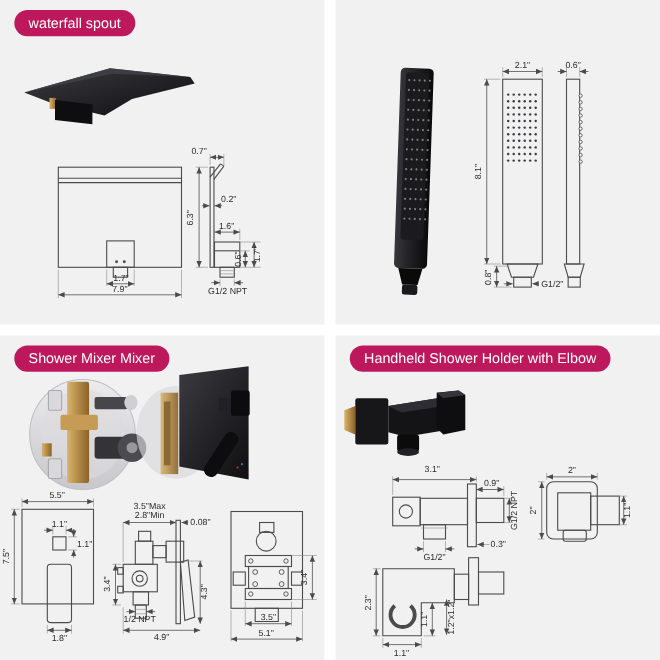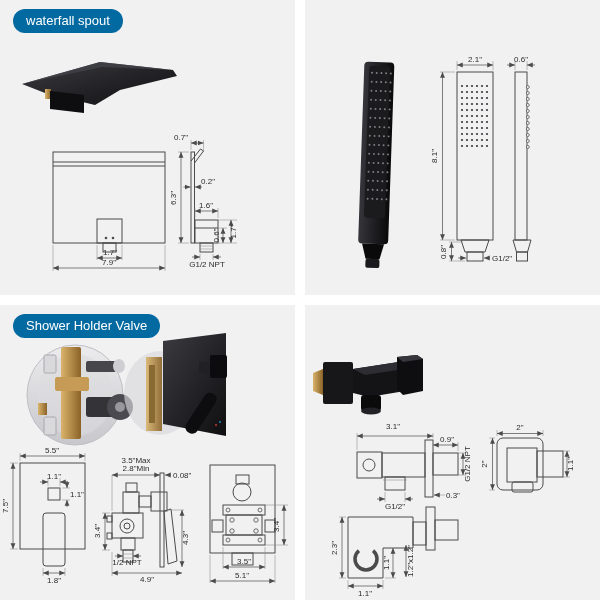--- a/index.html
+++ b/index.html
@@ -1,19 +1,19 @@
 <!DOCTYPE html>
 <html><head>
 <meta charset="utf-8">
 <style>
   html,body{margin:0;padding:0;background:#ffffff;}
   #stage{position:relative;width:600px;height:600px;background:#ffffff;overflow:hidden;
          font-family:"Liberation Sans",sans-serif;}
   .cell{position:absolute;width:295px;height:295px;background:#f1f1f2;}
-  .pill{position:absolute;left:13px;top:9px;background:#0369a1;color:#ffffff;
+  .pill{position:absolute;left:13px;top:9px;background:#be185d;color:#ffffff;
         border-radius:999px;padding:4px 13px;font-size:13px;line-height:16px;white-space:nowrap;}
   svg{position:absolute;left:0;top:0;}
   .ln{fill:none;stroke:#4b4b4b;stroke-width:1;}
   .thin{fill:none;stroke:#8a8a8e;stroke-width:.55;}
   .dim{fill:none;stroke:#4b4b4b;stroke-width:.7;}
   .dt{font:8px "Liberation Sans",sans-serif;fill:#2b2b2b;text-anchor:middle;}
   .dts{font:8px "Liberation Sans",sans-serif;fill:#2b2b2b;text-anchor:start;}
   .bumps circle{stroke:#4b4b4b;stroke-width:.7;}
   .scr{fill:none;stroke:#4b4b4b;stroke-width:.8;}
 </style>
@@ -309,21 +309,21 @@
       <line class="thin" x1="222" y1="70" x2="222" y2="61"></line>
       <line class="dim" x1="202" y1="65" x2="210" y2="65" marker-end="url(#ar)"></line>
       <line class="dim" x1="230" y1="65" x2="222" y2="65" marker-end="url(#ar)"></line>
       <text class="dt" x="216" y="62">0.6"</text>
     </g>
   </svg>
 </div>
 
 <div class="cell" style="left:0;top:305px">
   <div class="pill">
-    <span>Shower Holder Valve</span>
+    <span>Shower Mixer Mixer</span>
   </div>
   <svg width="295" height="295" viewBox="0 0 295 295">
     <g>
       <ellipse cx="75" cy="90" rx="48" ry="50" fill="url(#gClear)" stroke="#bfbfc4"></ellipse>
       <ellipse cx="75" cy="90" rx="38" ry="41" fill="#dcdcdf" opacity=".6"></ellipse>
       <rect x="44" y="50" width="12" height="18" rx="1.5" fill="#d9d9dc" stroke="#a9a9ad"></rect>
       <rect x="44" y="112" width="12" height="18" rx="1.5" fill="#d9d9dc" stroke="#a9a9ad"></rect>
       <rect x="61" y="42" width="20" height="92" rx="2" fill="url(#gGold)"></rect>
       <rect x="55" y="72" width="34" height="14" rx="2" fill="#c59b55"></rect>
       <rect x="38" y="98" width="9" height="12" fill="url(#gGold)"></rect>
@@ -435,20 +435,23 @@
       <text class="dt" x="244" y="259">3.5"</text>
       <line class="thin" x1="210" y1="250" x2="210" y2="278"></line>
       <line class="thin" x1="275" y1="250" x2="275" y2="278"></line>
       <line class="dim" x1="210" y1="276" x2="275" y2="276" marker-start="url(#ar)" marker-end="url(#ar)"></line>
       <text class="dt" x="242" y="273">5.1"</text>
     </g>
   </svg>
 </div>
 
 <div class="cell" style="left:305px;top:305px">
+  <div class="pill">
+    <span>Handheld Shower Holder with Elbow</span>
+  </div>
   <svg width="295" height="295" viewBox="0 0 295 295">
     <g>
       <polygon points="8,68 18,64 18,90 8,86" fill="url(#gGold)"></polygon>
       <rect x="18" y="57" width="30" height="42" rx="2" fill="#17171a"></rect>
       <polygon points="48,64 100,56 112,62 112,84 64,92 48,88" fill="#141417"></polygon>
       <polygon points="48,64 100,56 112,62 60,70" fill="#2d2d33"></polygon>
       <polygon points="92,52 112,50 118,54 118,86 98,90 92,84" fill="#0e0e10"></polygon>
       <polygon points="92,52 112,50 118,54 98,57" fill="#35353b"></polygon>
       <rect x="56" y="90" width="20" height="16" rx="3" fill="#0b0b0c"></rect>
       <ellipse cx="66" cy="106" rx="10" ry="3.5" fill="#222226"></ellipse>

